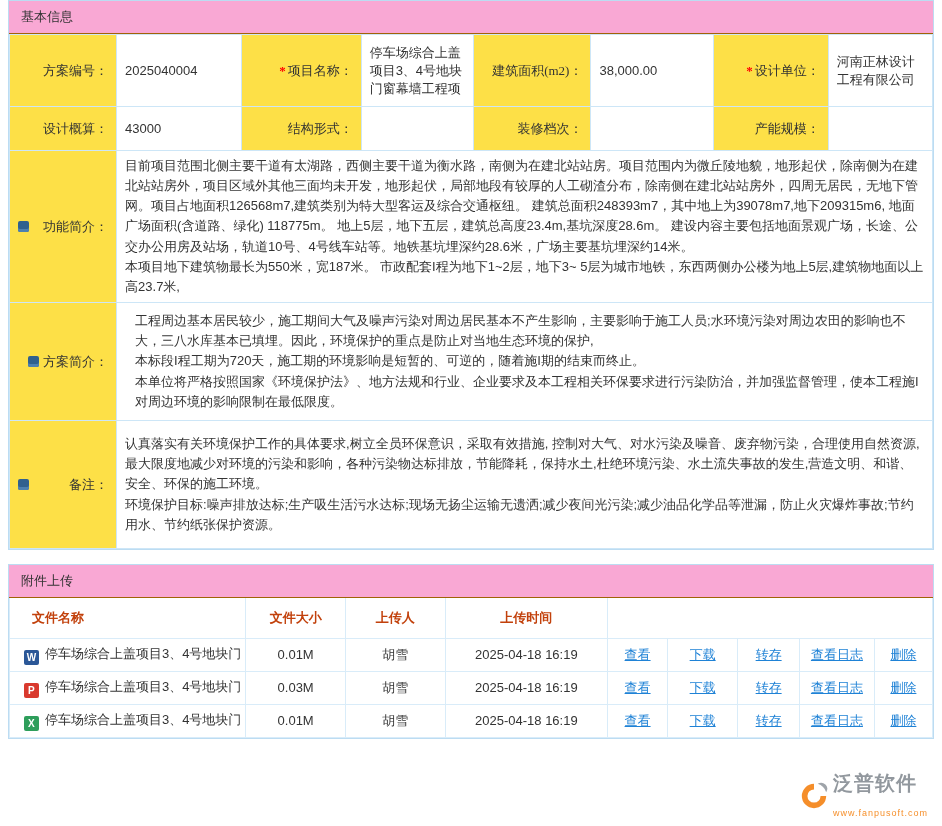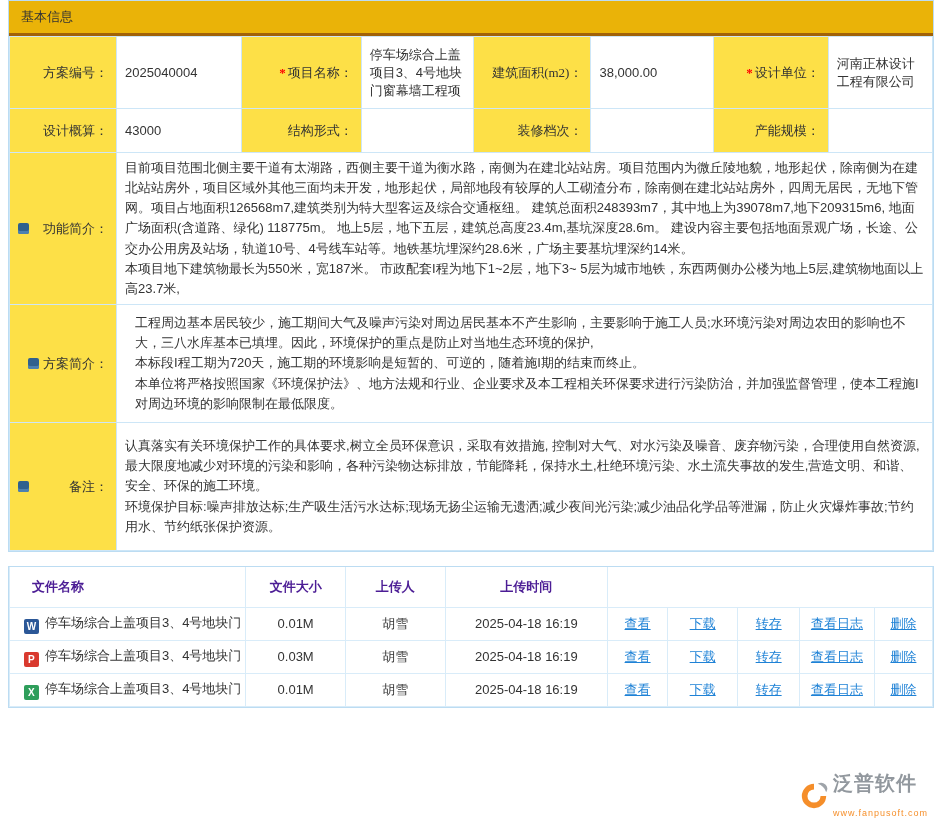--- a/index.html
+++ b/index.html
@@ -9,21 +9,21 @@
     font-family:"Liberation Sans","DejaVu Sans",sans-serif;
     color:#333; font-size:13px;
   }
   .page { padding:0 8px; }
   .page-title {
     text-align:center; font-size:19px; font-weight:bold; color:#222;
     padding:26px 0 22px 0; letter-spacing:1px;
   }
   .panel { border:1px solid #bcdcf2; margin-bottom:14px; background:#fff; }
   .panel-header {
-    background:#eab308; border-bottom:3px solid #a16207;
+    background:#f9a8d4; border-bottom:1px solid #a16207;
     padding:7px 12px; font-size:13px; color:#333;
   }
   table.form { width:100%; border-collapse:collapse; table-layout:fixed; }
   table.form td { border:1px solid #cde6f7; padding:5px 8px; vertical-align:middle; word-break:break-all; }
   table.form td.label { background:#fde047; text-align:right; color:#333;font-family:Liberation Serif, serif; }
   table.form td.value { background:#fff; text-align:left; }
   tr.r1 td { height:72px; }
   tr.r2 td { height:44px; }
   tr.r-func td { height:152px; }
   tr.r-plan td { height:118px;padding-left:18px; }
@@ -31,21 +31,21 @@
   .req { color:#ff0000; margin-right:2px; font-weight:bold; }
   .longtext { white-space:pre-line; line-height:1.55; padding:8px 12px; text-align:left; vertical-align:middle; }
   .field-icon {
     float:left; width:11px; height:11px; margin-top:3px; border-radius:2px;
     background:#30618e; box-shadow:inset 0 -3px 0 #4d81b0;
   }
   
   table.attach { width:100%; border-collapse:collapse; table-layout:fixed; }
   table.attach th, table.attach td { border:1px solid #d9ecf9; border-top:none; }
   table.attach th {
-    height:40px; background:#fff; color:#4c1d95; font-weight:bold; font-size:13px;
+    height:40px; background:#fff; color:#c2410c; font-weight:bold; font-size:13px;
     text-align:center; vertical-align:middle;
   }
   table.attach th.name-h { text-align:left; padding-left:22px; }
   table.attach td { height:33px; vertical-align:middle; text-align:center; background:#fff; }
   td.file-name { text-align:left; padding-left:10px; white-space:nowrap; overflow:hidden; }
   .file-badge {
     display:inline-block; width:15px; height:15px; line-height:15px; border-radius:2px;
     color:#fff; font-size:10px; font-weight:bold; text-align:center;
     vertical-align:-3px; margin-right:6px;
   }
@@ -113,20 +113,21 @@
       <tr class="r-remark">
         <td class="label"><span class="field-icon"></span><span>备注：</span></td>
         <td class="value longtext" colspan="7">认真落实有关环境保护工作的具体要求,树立全员环保意识，采取有效措施, 控制对大气、对水污染及噪音、废弃物污染，合理使用自然资源,最大限度地减少对环境的污染和影响，各种污染物达标排放，节能降耗，保持水土,杜绝环境污染、水土流失事故的发生,营造文明、和谐、安全、环保的施工环境。
 环境保护目标:噪声排放达标;生产吸生活污水达标;现场无扬尘运输无遗洒;减少夜间光污染;减少油品化学品等泄漏，防止火灾爆炸事故;节约用水、节约纸张保护资源。</td>
       </tr>
     </tbody>
       </table>
   </div>
 
   <div class="panel">
+    <div class="panel-header">附件上传</div>
     <table class="attach">
       <colgroup>
         <col style="width:25.6%">
           <col style="width:10.8%">
           <col style="width:10.8%">
           <col style="width:17.6%">
         <col style="width:6.5%">
           <col style="width:7.6%">
           <col style="width:6.7%">
           <col style="width:8.1%">

